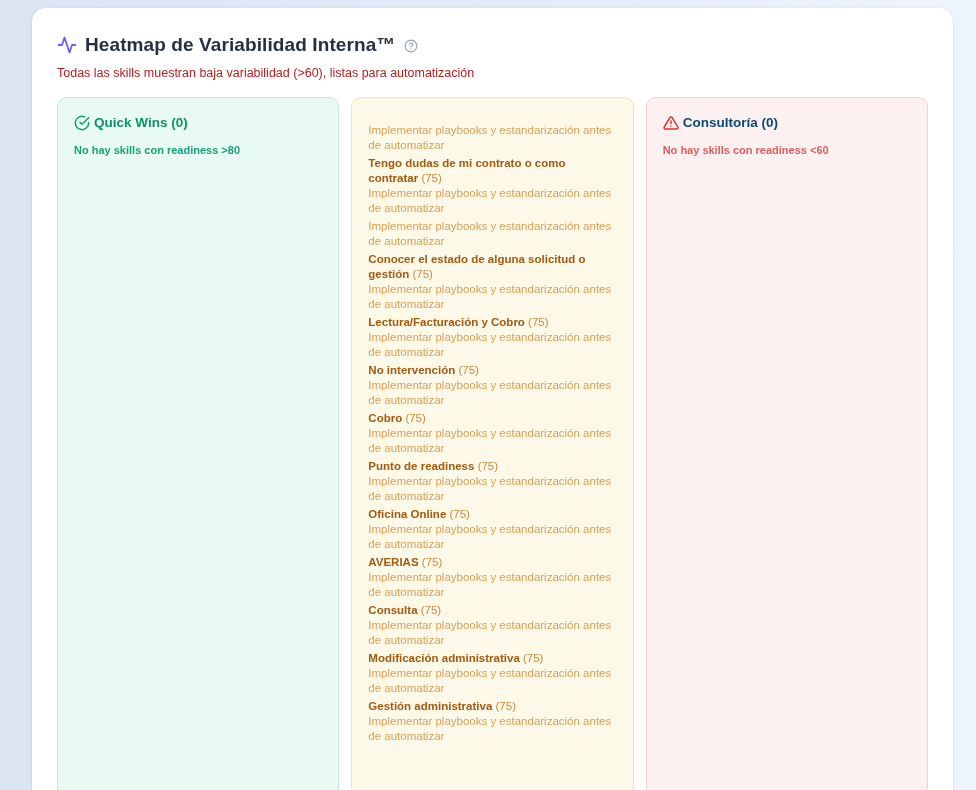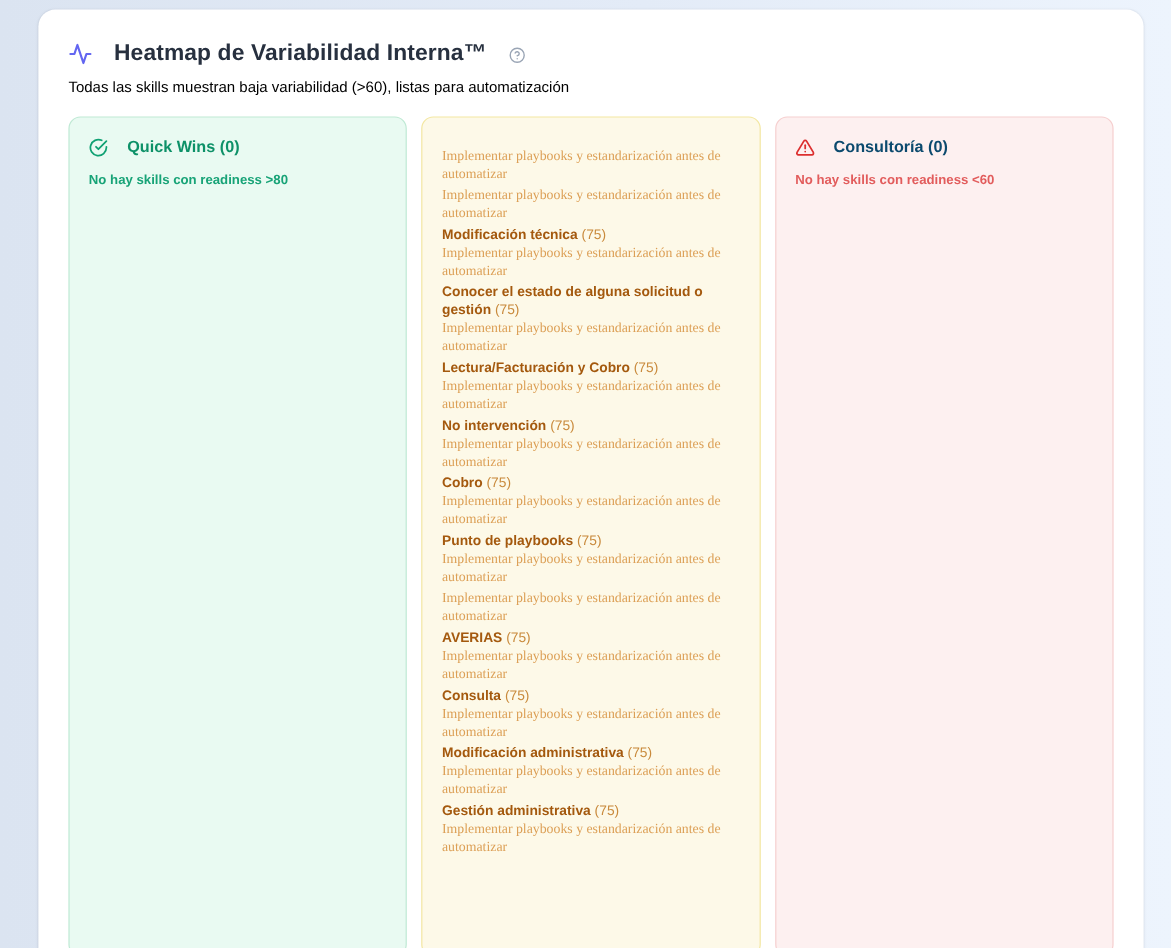--- a/index.html
+++ b/index.html
@@ -8,45 +8,45 @@
     font-family:"Liberation Sans", sans-serif;
     background:linear-gradient(90deg,#dbe4f1 0%,#e3ebf7 55%,#edf4fd 100%);
     position:relative;
   }
   .card {
     position:absolute; left:32px; top:8px; width:921px; height:830px;
     background:#ffffff; border-radius:14px;
     box-shadow:0 1px 3px rgba(15,23,42,.08), 0 0 0 1px rgba(15,23,42,.02);
     padding:26px 25px 20px 25px;
   }
-  .title-row { display:flex; align-items:center; gap:18px; }
+  .title-row { display:flex; align-items:center; gap:8px; }
   .title-row h1 { font-size:19px; font-weight:700; color:#27303f; letter-spacing:.1px; }
   .icon { flex:0 0 auto; display:inline-flex; }
   .help-badge { cursor:pointer; margin-left:1px; margin-top:2px; }
-  .subtitle { margin-top:10px; font-size:12.5px; color:#000000; }
+  .subtitle { margin-top:10px; font-size:12.5px; color:#b91c1c; }
   .columns {
     margin-top:17px; height:700px;
     display:grid; grid-template-columns:repeat(3,1fr); gap:12px;
   }
   .panel { border-radius:10px; border:1px solid; padding:16px; overflow:hidden; }
-  .panel h2 { display:flex; align-items:center; gap:16px; font-size:13.5px; font-weight:700; line-height:17px; }
+  .panel h2 { display:flex; align-items:center; gap:4px; font-size:13.5px; font-weight:700; line-height:17px; }
   .panel-green  { background:#e9faf2; border-color:#bfe9d4; }
   .panel-green h2 { color:#0d9168; }
   .panel-yellow { background:#fdf9e8; border-color:#f3e7a2; }
   .panel-yellow h2 { color:#a3570e; }
   .panel-red    { background:#fdf0f0; border-color:#f6cfcf; }
   .panel-red h2 { color:#0c4a6e; }
   .empty-note { margin-top:12px; font-size:11px; line-height:14px;font-weight:bold; }
   .panel-green .empty-note { color:#17a377; }
   .panel-red .empty-note { color:#e25c5c; }
   .skill-list { margin-top:9px; }
   .skill-item { margin-bottom:3px; }
   .skill-title { font-size:11.5px; line-height:15px; color:#a4590e; font-weight:700; }
   .skill-title .score { color:#c98a3c; font-weight:400; }
-  .skill-note { font-size:11.5px; line-height:15px; color:#dc9f55;font-family:Liberation Serif, serif; }
+  .skill-note { font-size:11.5px; line-height:15px; color:#dc9f55; }
 </style>
 </head>
 <body>
 
 <div class="card">
 
   <div class="title-row">
     <span class="icon">
       <svg width="20" height="20" viewBox="0 0 24 24" fill="none" stroke="#6366f1" stroke-width="2.2" stroke-linecap="round" stroke-linejoin="round">
           <polyline points="22 12 18 12 15 21 9 3 6 12 2 12"></polyline>
@@ -79,25 +79,25 @@
       <p class="empty-note">No hay skills con readiness &gt;80</p>
     </section>
 
     <section class="panel panel-yellow">
       <div class="skill-list" id="skill-list">
   <div class="skill-item">
     <div class="skill-note">Implementar playbooks y estandarización antes de automatizar</div>
   </div>
 
   <div class="skill-item">
+    <div class="skill-title"><span class="nm">Tengo dudas de mi contrato o como contratar</span> <span class="score">(75)</span></div>
     <div class="skill-note">Implementar playbooks y estandarización antes de automatizar</div>
   </div>
 
   <div class="skill-item">
-    <div class="skill-title"><span class="nm">Modificación técnica</span> <span class="score">(75)</span></div>
     <div class="skill-note">Implementar playbooks y estandarización antes de automatizar</div>
   </div>
 
   <div class="skill-item">
     <div class="skill-title"><span class="nm">Conocer el estado de alguna solicitud o gestión</span> <span class="score">(75)</span></div>
     <div class="skill-note">Implementar playbooks y estandarización antes de automatizar</div>
   </div>
 
   <div class="skill-item">
     <div class="skill-title"><span class="nm">Lectura/Facturación y Cobro</span> <span class="score">(75)</span></div>
@@ -108,25 +108,26 @@
     <div class="skill-title"><span class="nm">No intervención</span> <span class="score">(75)</span></div>
     <div class="skill-note">Implementar playbooks y estandarización antes de automatizar</div>
   </div>
 
   <div class="skill-item">
     <div class="skill-title"><span class="nm">Cobro</span> <span class="score">(75)</span></div>
     <div class="skill-note">Implementar playbooks y estandarización antes de automatizar</div>
   </div>
 
   <div class="skill-item">
-    <div class="skill-title"><span class="nm">Punto de playbooks</span> <span class="score">(75)</span></div>
+    <div class="skill-title"><span class="nm">Punto de readiness</span> <span class="score">(75)</span></div>
     <div class="skill-note">Implementar playbooks y estandarización antes de automatizar</div>
   </div>
 
   <div class="skill-item">
+    <div class="skill-title"><span class="nm">Oficina Online</span> <span class="score">(75)</span></div>
     <div class="skill-note">Implementar playbooks y estandarización antes de automatizar</div>
   </div>
 
   <div class="skill-item">
     <div class="skill-title"><span class="nm">AVERIAS</span> <span class="score">(75)</span></div>
     <div class="skill-note">Implementar playbooks y estandarización antes de automatizar</div>
   </div>
 
   <div class="skill-item">
     <div class="skill-title"><span class="nm">Consulta</span> <span class="score">(75)</span></div>

